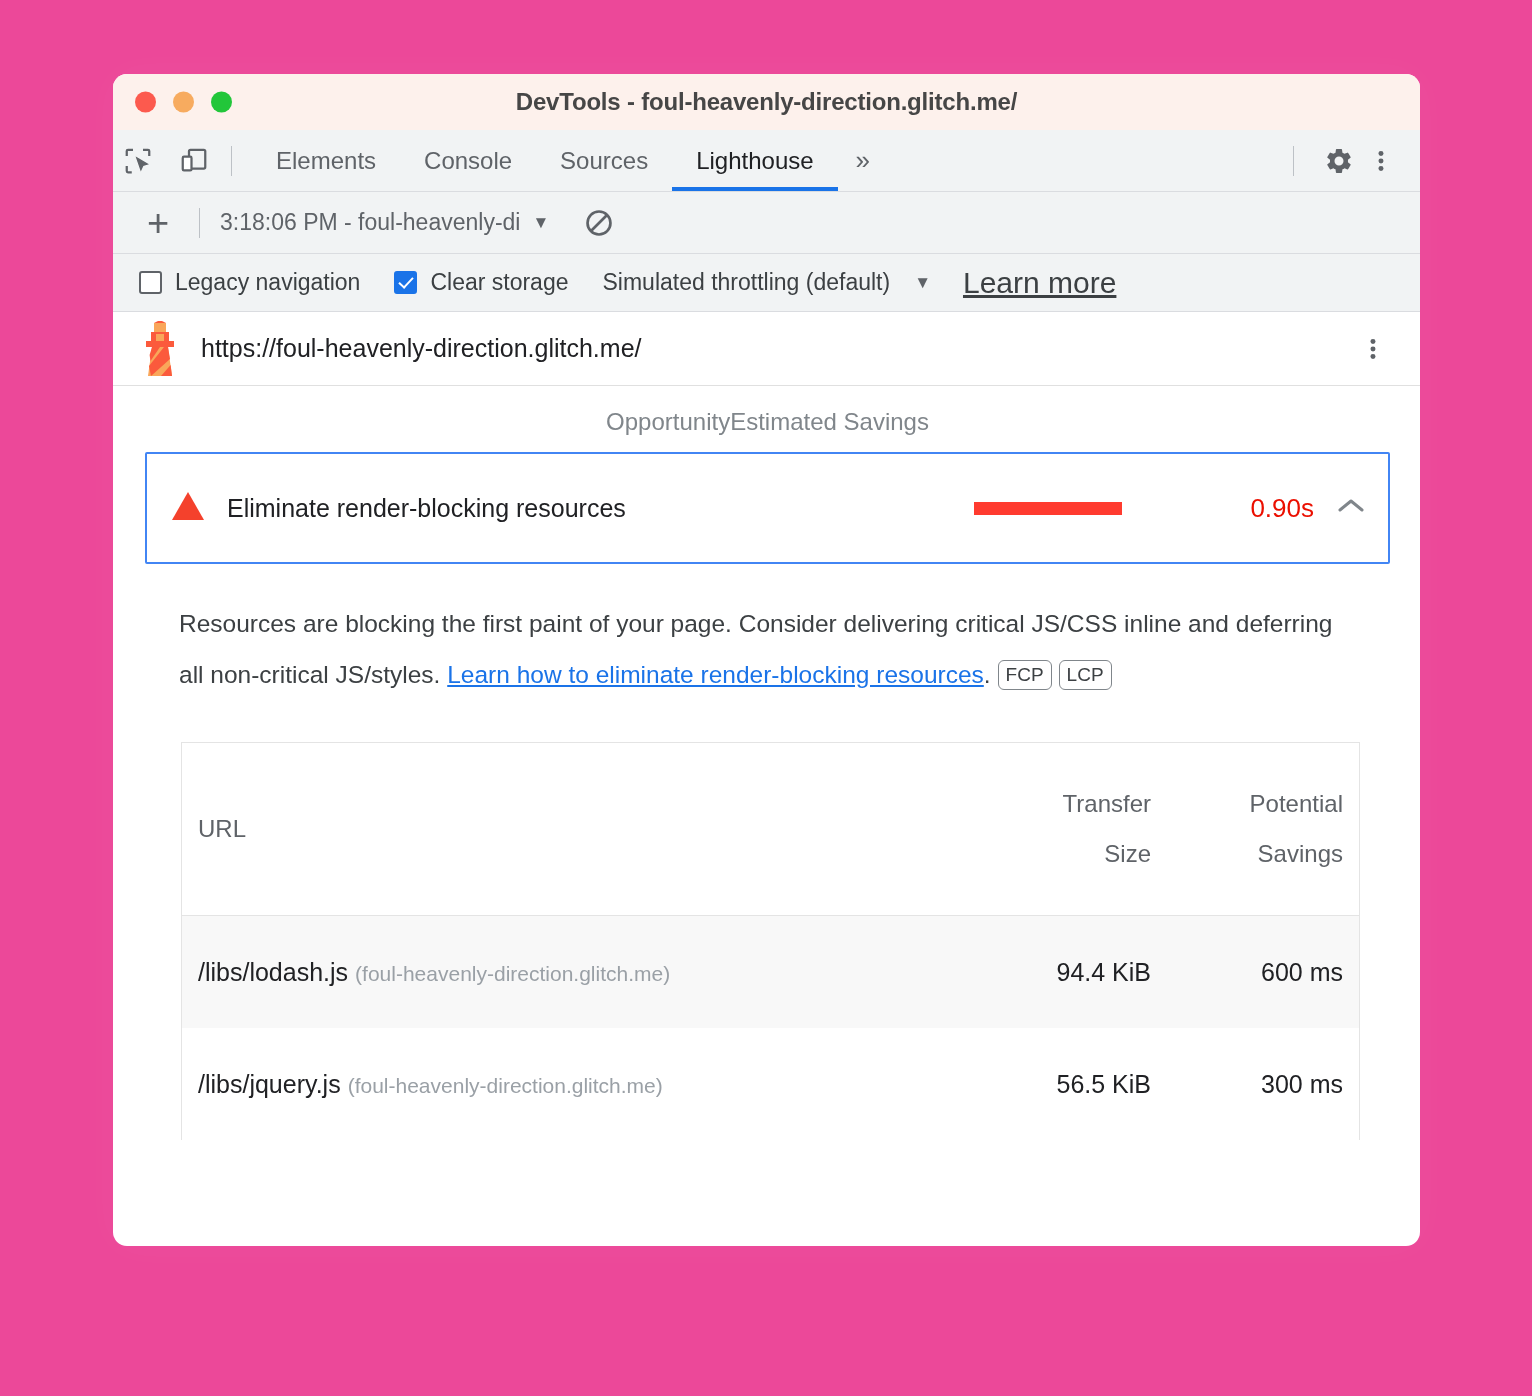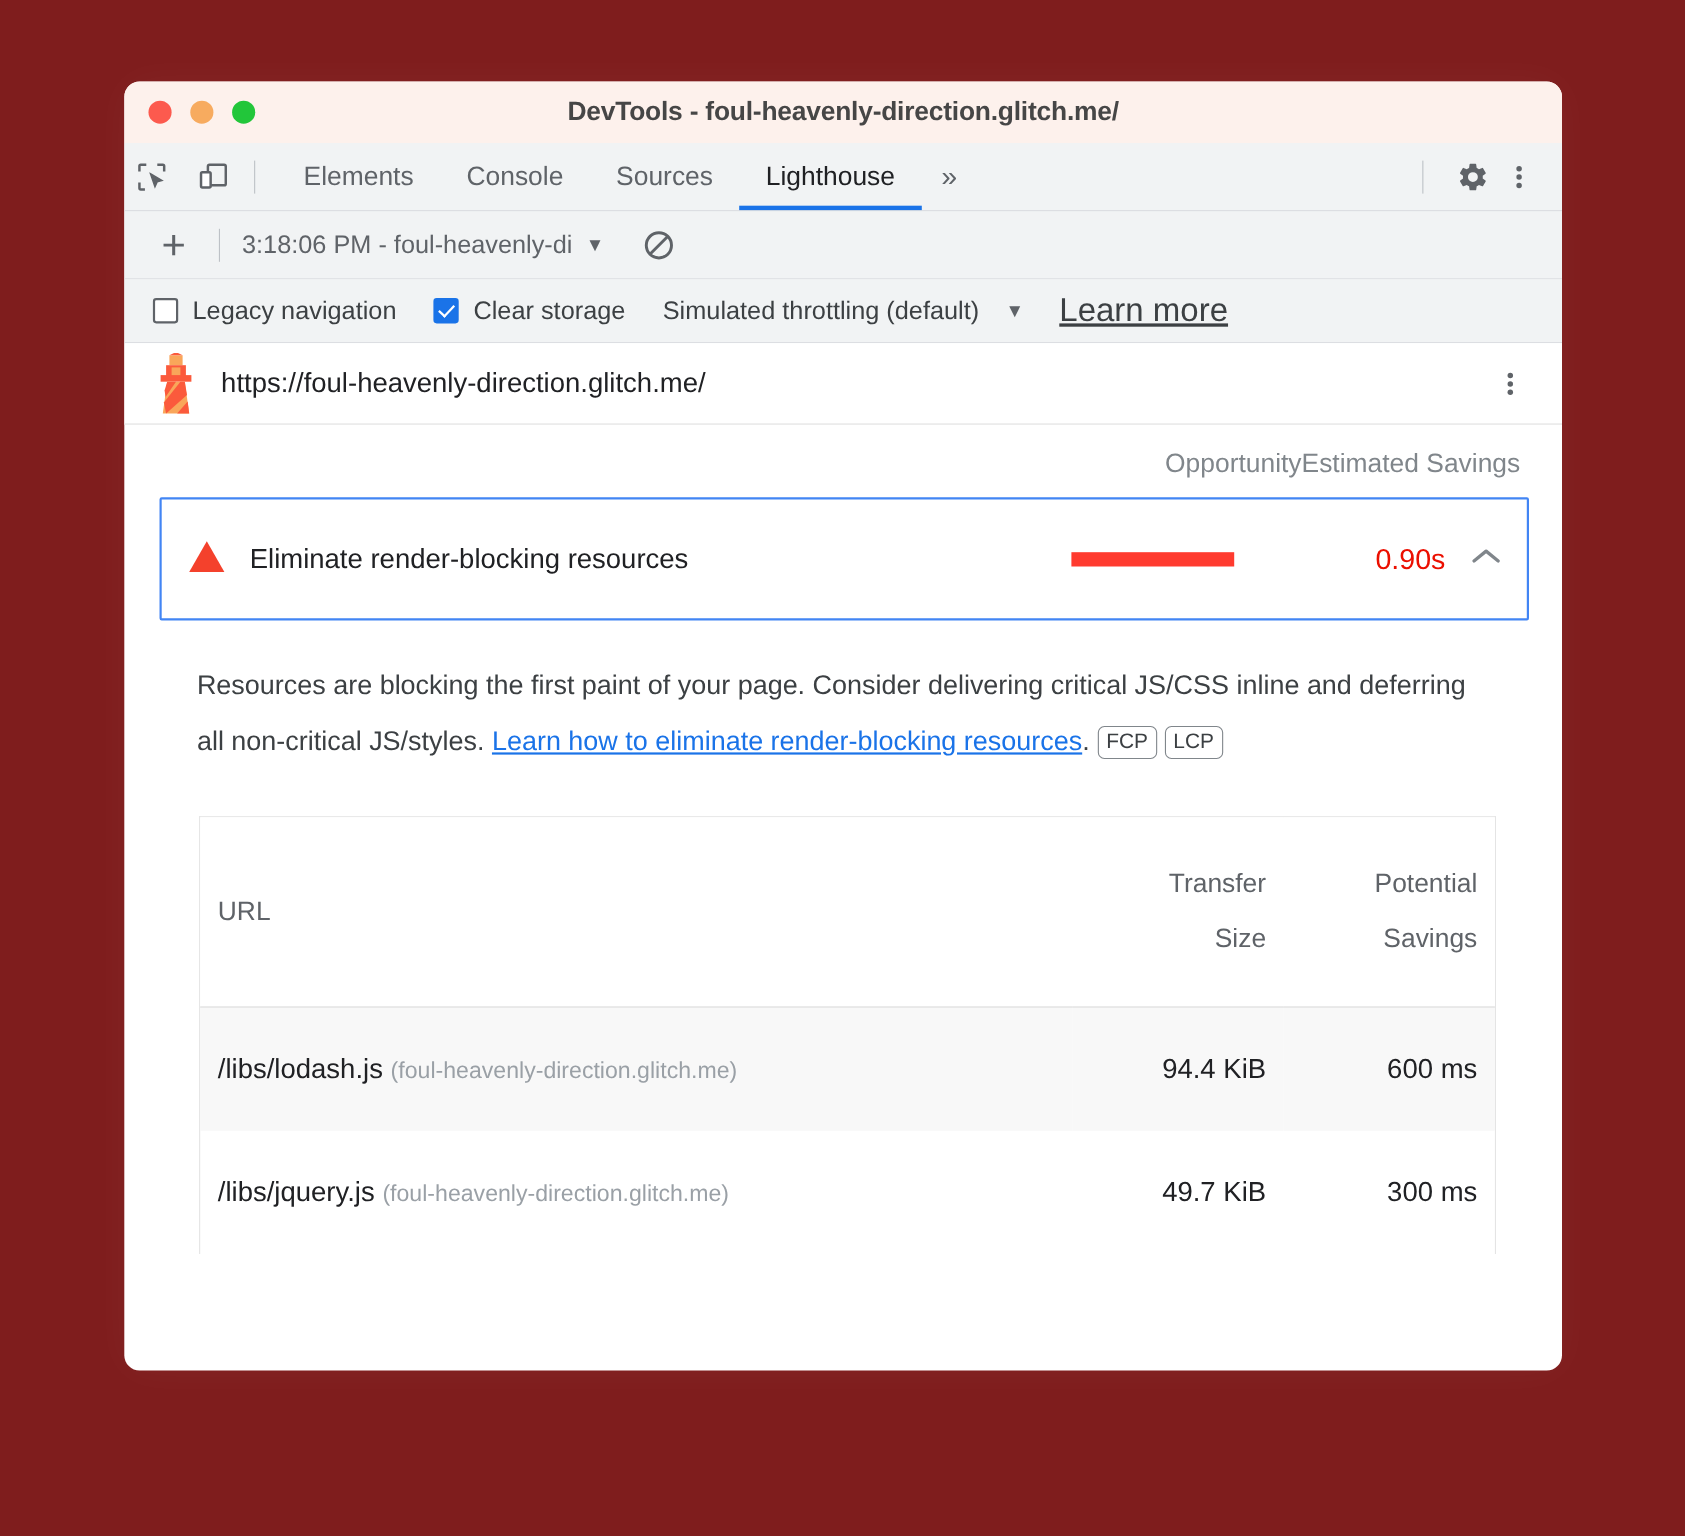--- a/index.html
+++ b/index.html
@@ -11,21 +11,21 @@
     width: 1532px;
     height: 1396px;
     font-family: "Liberation Sans", sans-serif;
     overflow: hidden;
   }
 
   #stage {
     position: relative;
     width: 1532px;
     height: 1396px;
-    background: #7f1d1d;
+    background: #ec4899;
   }
 
   
   .window {
     position: absolute;
     left: 113px;
     top: 74px;
     width: 1307px;
     height: 1172px;
     background: #ffffff;
@@ -263,21 +263,21 @@
     flex: 1;
   }
 
   
   .report-body {
     padding: 0 30px 0 32px;
     box-sizing: border-box;
   }
   .col-head {
     display: flex;
-    justify-content: flex-end;
+    justify-content: center;
     align-items: center;
     padding: 22px 8px 16px 8px;
     font-size: 24px;
     color: #80868b;
   }
 
   .opp-card {
     border: 2px solid #4285f4;
     border-radius: 2px;
     background: #ffffff;
@@ -549,21 +549,21 @@
               <td class="url-col">
                 <span>/libs/lodash.js</span><span class="host">(foul-heavenly-direction.glitch.me)</span>
               </td>
               <td class="num-col">94.4 KiB</td>
               <td class="num-col">600 ms</td>
             </tr>
             <tr>
               <td class="url-col">
                 <span>/libs/jquery.js</span><span class="host">(foul-heavenly-direction.glitch.me)</span>
               </td>
-              <td class="num-col">49.7 KiB</td>
+              <td class="num-col">56.5 KiB</td>
               <td class="num-col">300 ms</td>
             </tr>
           </tbody>
         </table>
       </div>
 
     </div>
   </div>
 </div>
 

